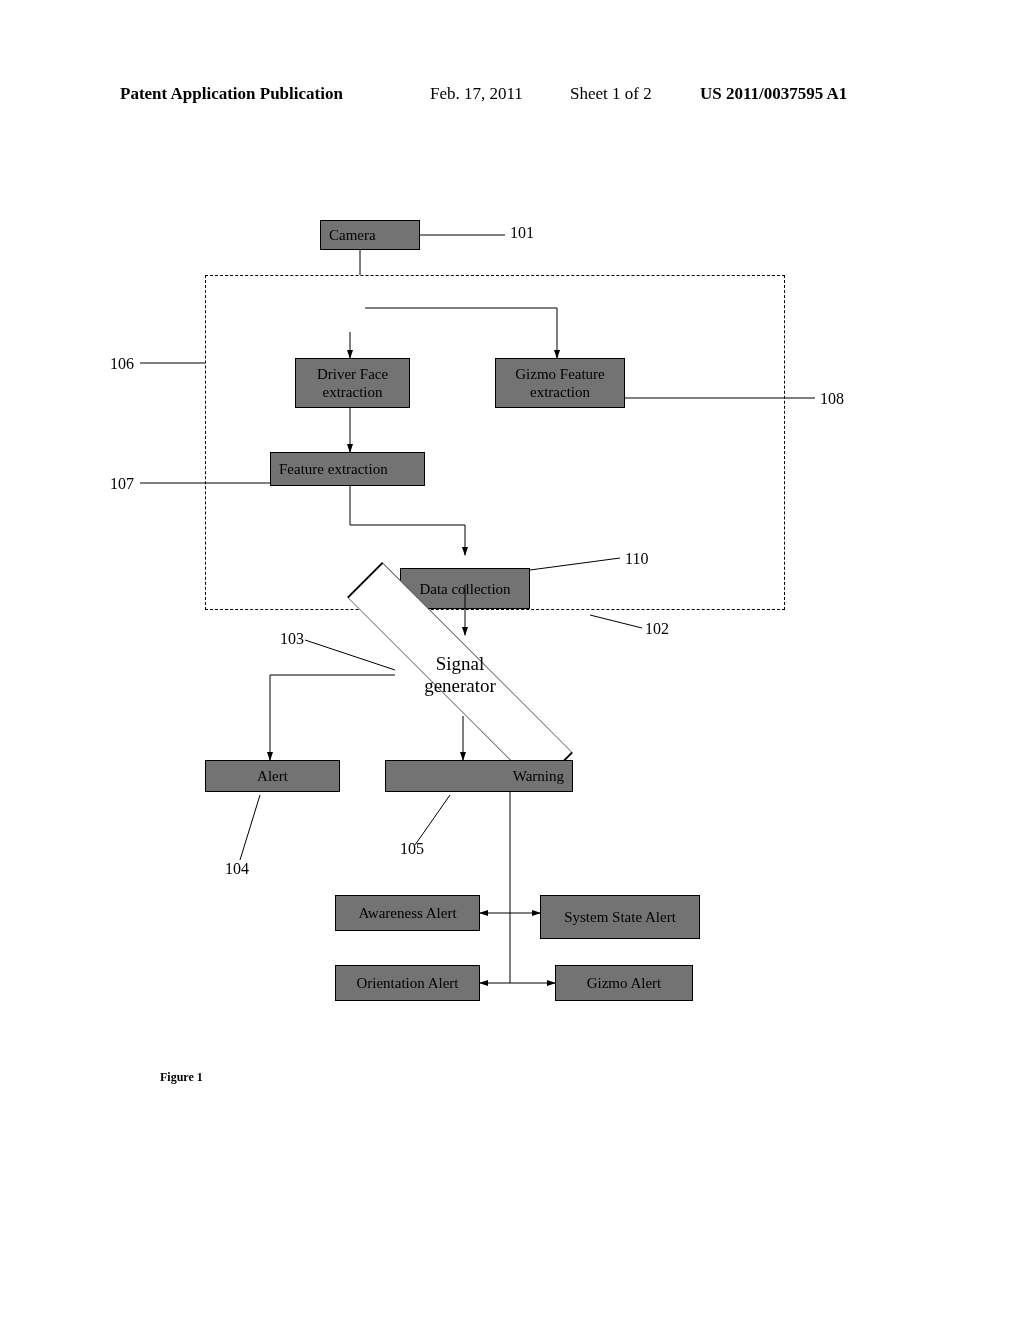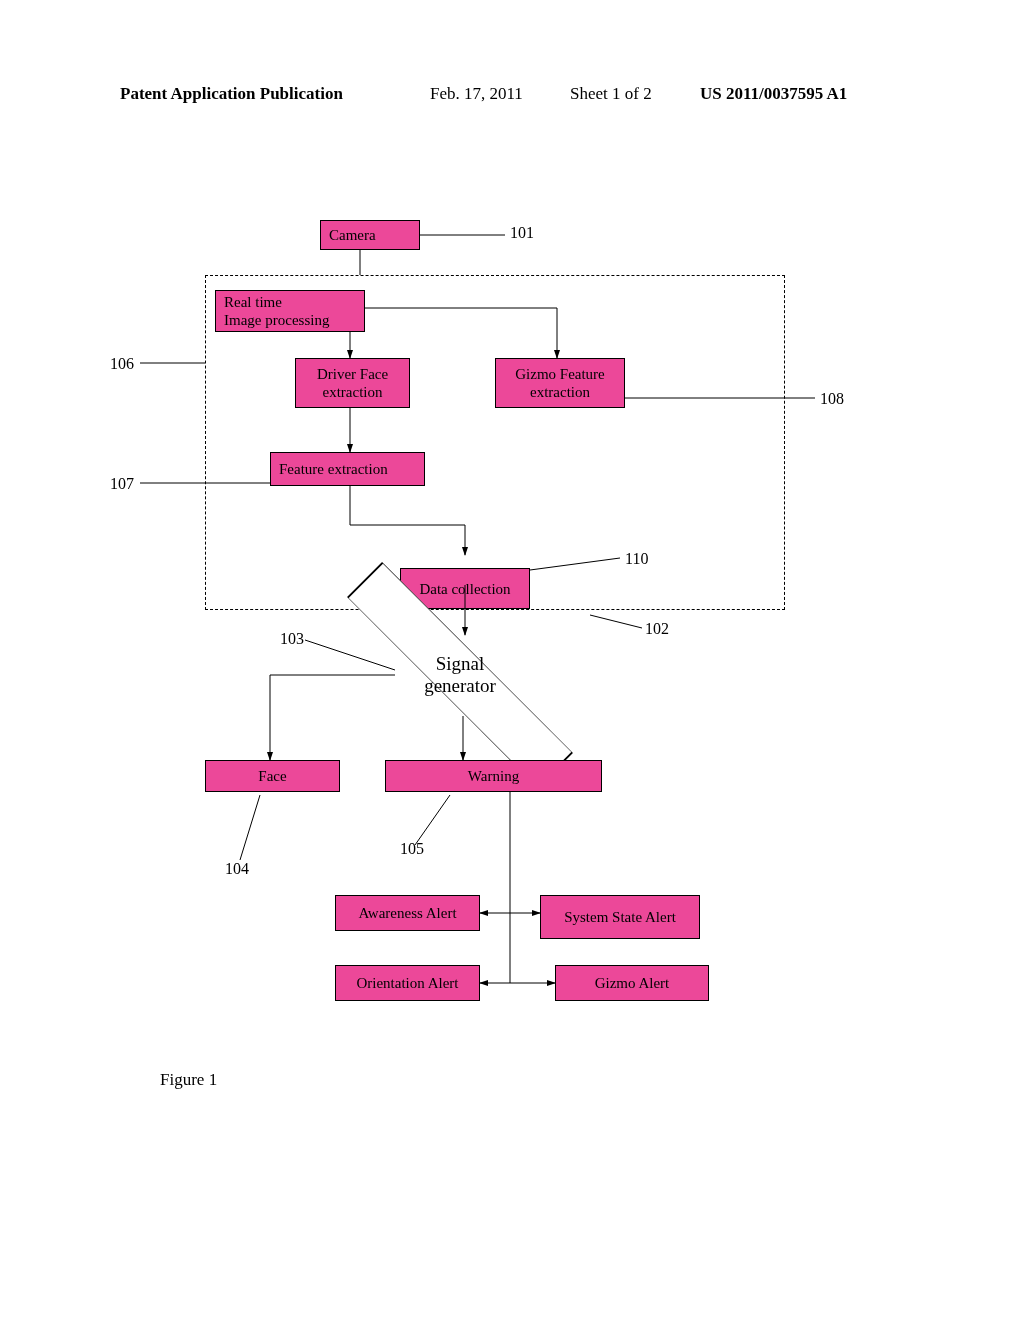--- a/index.html
+++ b/index.html
@@ -25,43 +25,43 @@
   .diagram {
     position: absolute;
     top: 200px;
     left: 0;
     width: 1024px;
     height: 1000px;
   }
   .box {
     position: absolute;
     border: 1px solid #000;
-    background: #ec4899;
+    background: #737373;
     font-size: 15px;
     padding: 4px 8px;
     text-align: left;
     line-height: 1.2;
     display: flex;
     flex-direction: column;
     justify-content: center;
   }
   .box.center-text { text-align: center; align-items: center; }
   .dashed-box {
     position: absolute;
     border: 1.5px dashed #000;
   }
   .label {
     position: absolute;
     font-size: 16px;
     text-align: right;
   }
   .figure-label {
     position: absolute;
-    font-size: 17px;
-    font-weight: normal;
+    font-size: 12px;
+    font-weight: bold;
   }
   .diamond-wrap {
     position: absolute;
   }
   .diamond {
     width: 100%;
     height: 100%;
     border: 1px solid #000;
     transform: rotate(45deg) scaleX(1.8) scaleY(0.55);
     transform-origin: center center;
@@ -94,24 +94,20 @@
 </div>
 
 <div class="diagram">
 
   <div class="box" style="left:320px; top:20px; width:100px; height:30px;">
     <span>Camera</span>
   </div>
 
   <div class="dashed-box" style="left:205px; top:75px; width:580px; height:335px;"></div>
 
-  <div class="box" style="left:215px; top:90px; width:150px; height:42px;">
-    <span>Real time</span>
-    <span>Image processing</span>
-  </div>
 
   <div class="box center-text" style="left:295px; top:158px; width:115px; height:50px;">
     <span>Driver Face</span>
     <span>extraction</span>
   </div>
 
   <div class="box center-text" style="left:495px; top:158px; width:130px; height:50px;">
     <span>Gizmo Feature</span>
     <span>extraction</span>
   </div>
@@ -126,40 +122,40 @@
 
   <div class="diamond-wrap" style="left:385px; top:430px; width:150px; height:90px;">
     <div class="diamond"></div>
     <div class="diamond-text">
       <span>Signal</span><br>
       <span>generator</span>
     </div>
   </div>
 
   <div class="box center-text" style="left:205px; top:560px; width:135px; height:32px;">
-    <span>Face</span>
-  </div>
-
-  <div class="box center-text" style="left:385px; top:560px; width:217px; height:32px;">
+    <span>Alert</span>
+  </div>
+
+  <div class="box center-text" style="left:385px; top:560px; width:188px; height:32px;align-items:flex-end;">
     <span>Warning</span>
   </div>
 
   <div class="box center-text" style="left:335px; top:695px; width:145px; height:36px;">
     <span>Awareness Alert</span>
   </div>
 
   <div class="box center-text" style="left:540px; top:695px; width:160px; height:44px;">
     <span>System State Alert</span>
   </div>
 
   <div class="box center-text" style="left:335px; top:765px; width:145px; height:36px;">
     <span>Orientation Alert</span>
   </div>
 
-  <div class="box center-text" style="left:555px; top:765px; width:154px; height:36px;">
+  <div class="box center-text" style="left:555px; top:765px; width:138px; height:36px;">
     <span>Gizmo Alert</span>
   </div>
 
   <span class="label" style="left:510px; top:24px;">101</span>
   <span class="label" style="left:110px; top:155px;">106</span>
   <span class="label" style="left:110px; top:275px;">107</span>
   <span class="label" style="left:820px; top:190px;">108</span>
   <span class="label" style="left:625px; top:350px;">110</span>
   <span class="label" style="left:645px; top:420px;">102</span>
   <span class="label" style="left:280px; top:430px;">103</span>

